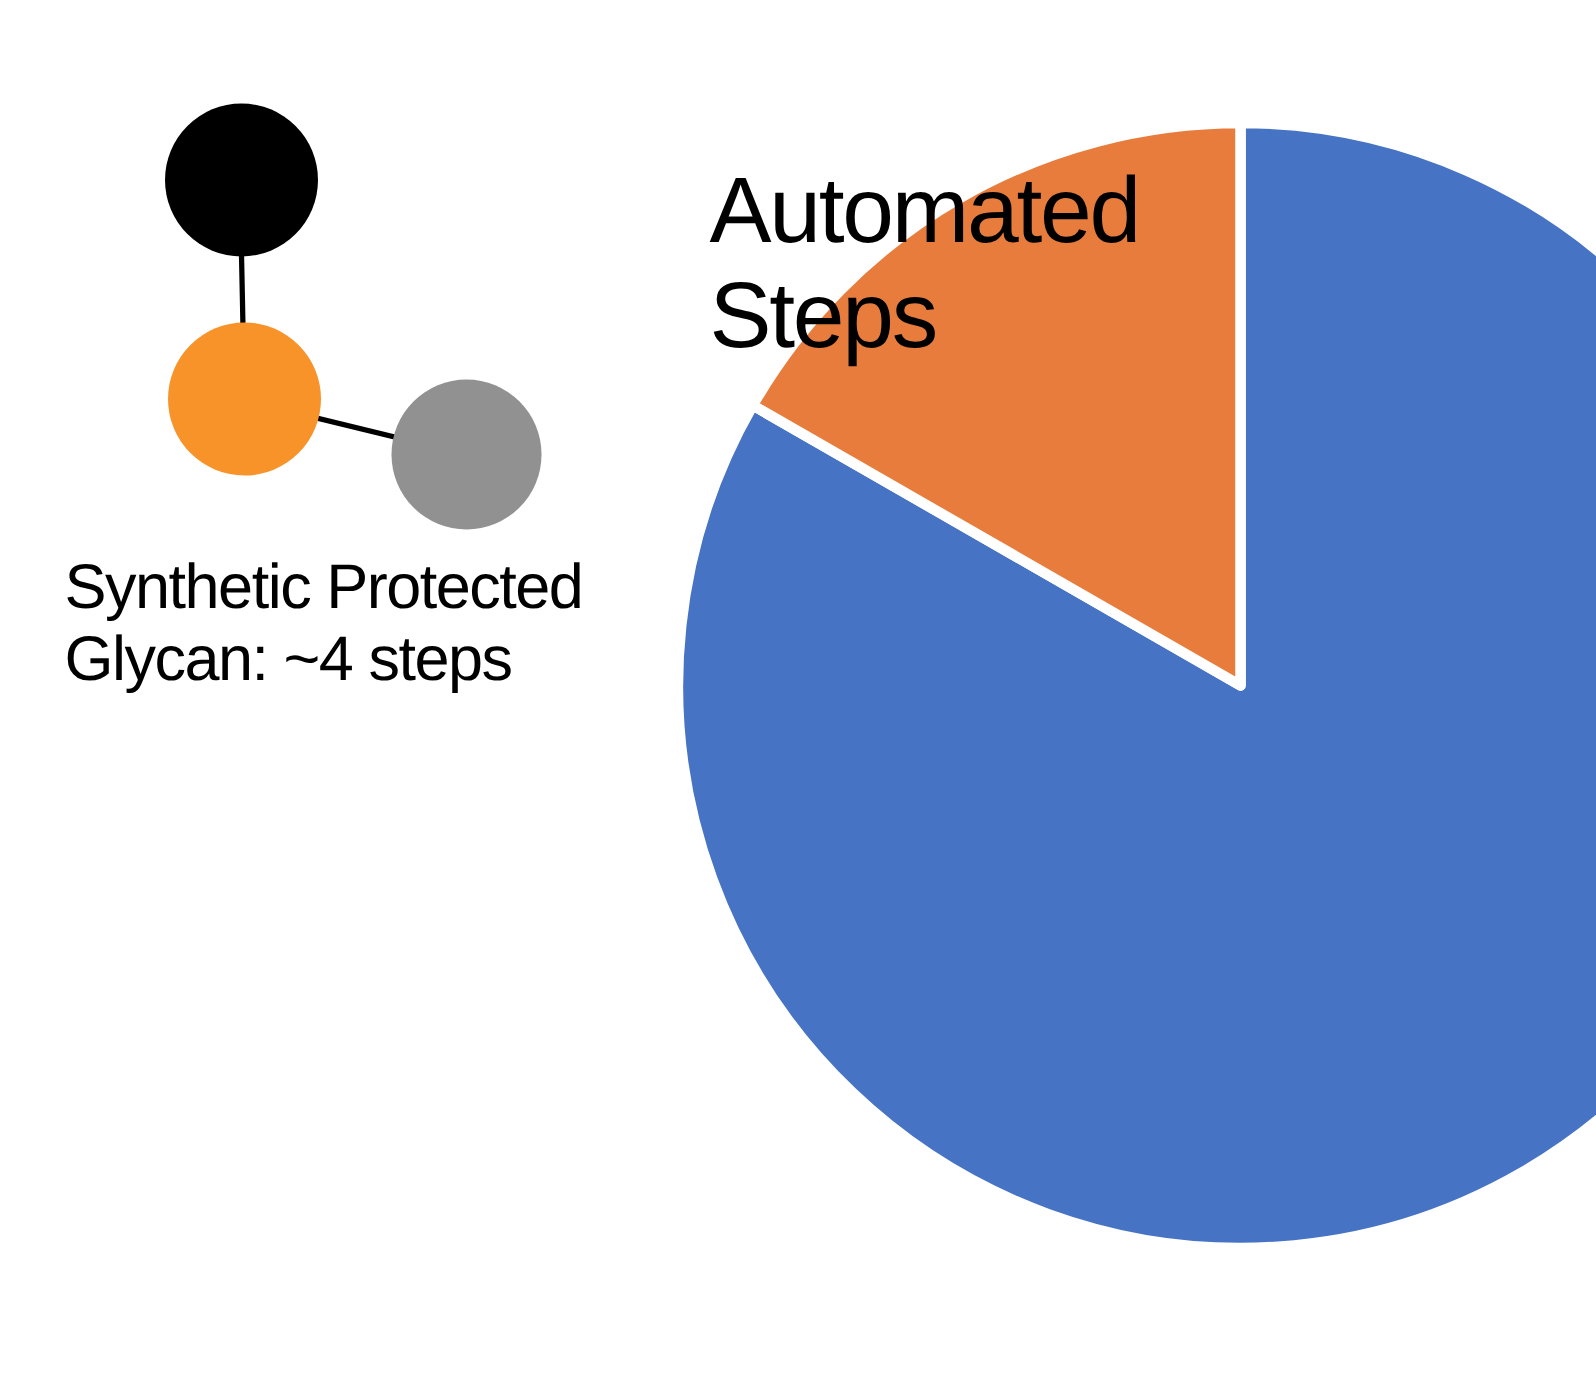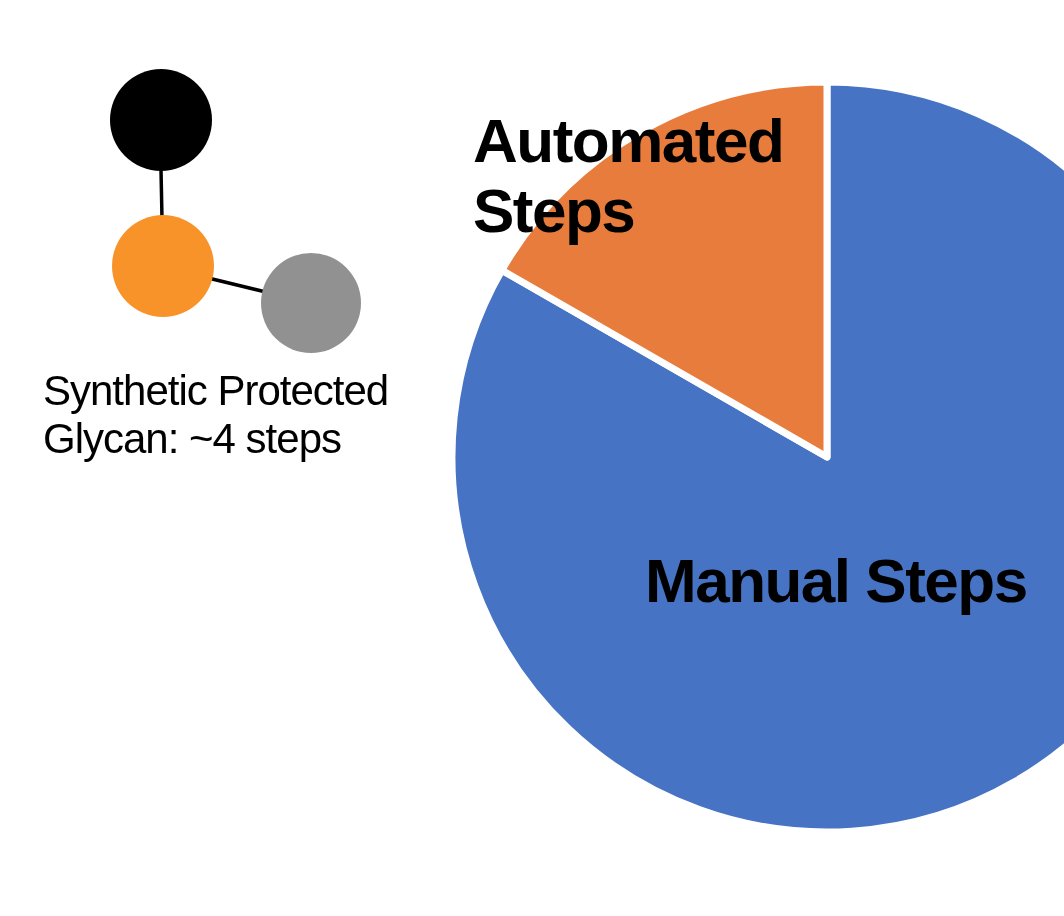--- a/index.html
+++ b/index.html
@@ -40,21 +40,21 @@
     font-size: 42px;
     font-weight: normal;
     letter-spacing: -1px;
     line-height: 48px;
     color: #000000;
   }
 
   .pie-label {
     position: absolute;
     color: #000000;
-    font-weight: bold;
+    font-weight: normal;
     font-size: 62px;
     letter-spacing: -1.5px;
     line-height: 1.13;
   }
   .pie-label.automated {
     left: 473px;
     top: 106px;
     width: 345px;
   }
   .pie-label.manual {
@@ -77,15 +77,14 @@
   </svg>
 
   <div class="caption">Synthetic Protected Glycan: ~4 steps</div>
 
   <svg class="pie-svg" viewBox="0 0 1064 916">
     <path id="slice-0" stroke-linejoin="round" d="M 827 457 L 827.00 82.00 A 375 375 0 1 1 501.85 270.18 Z" fill="#4673C3" stroke="#ffffff" stroke-width="7"></path>
     <path id="slice-1" stroke-linejoin="round" d="M 827 457 L 501.85 270.18 A 375 375 0 0 1 827.00 82.00 Z" fill="#E87C3C" stroke="#ffffff" stroke-width="7"></path>
   </svg>
 
   <div class="pie-label automated">Automated Steps</div>
-  <div class="pie-label manual">Manual Steps</div>
 
 </div>
 
 </body></html>

